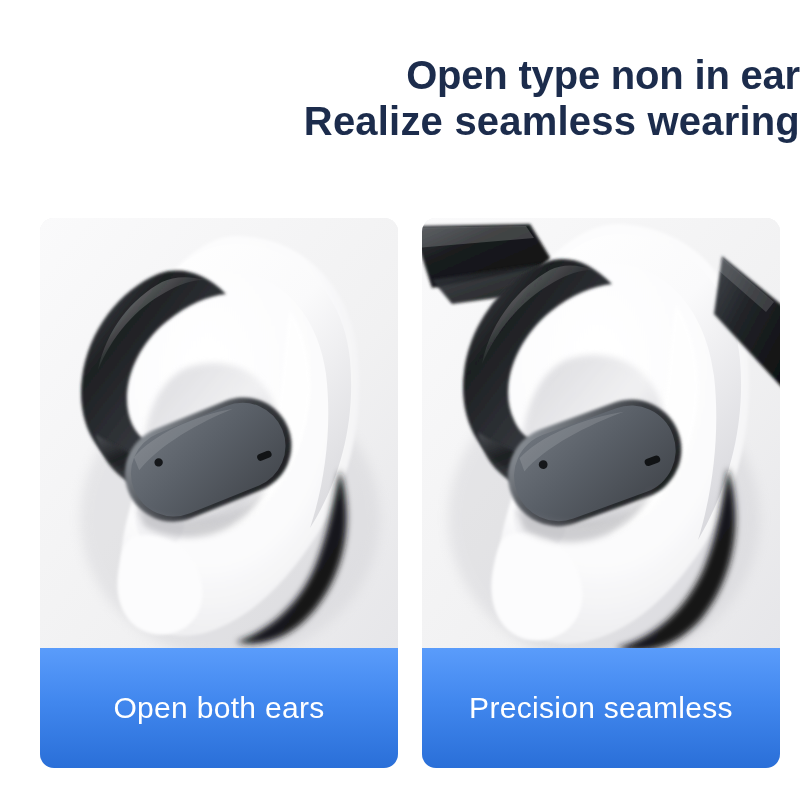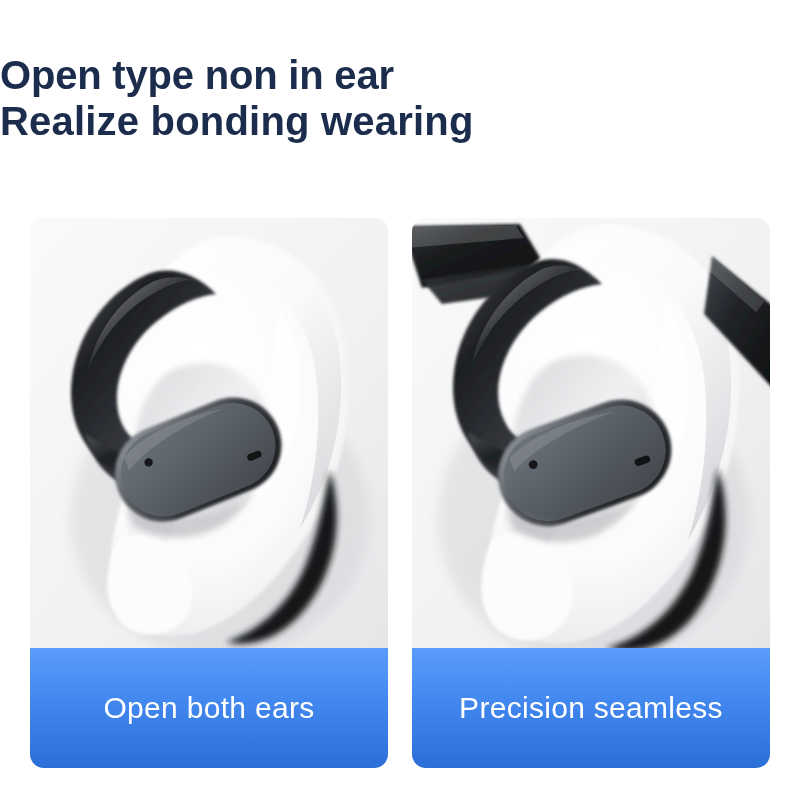--- a/index.html
+++ b/index.html
@@ -9,34 +9,34 @@
     font-family:"Liberation Sans", sans-serif;
     overflow:hidden;
     position:relative;
   }
 
   
   .headline {
     position:absolute;
     left:0; top:52px;
     width:800px;
-    text-align:left;
+    text-align:right;
     color:#1C2C4C;
     font-weight:bold;
     font-size:40px;
     line-height:46px;
     letter-spacing:-0.2px;
   }
   .headline .line { display:block; white-space:nowrap; }
   .headline .line2 { letter-spacing:0.2px; }
 
   
   .cards {
     position:absolute;
-    left:30px; top:218px;
+    left:40px; top:218px;
     width:740px; height:550px;
     display:flex;
     gap:24px;
   }
   .card {
     width:358px; height:550px;
     border-radius:14px;
     overflow:hidden;
     position:relative;
     background:#F2F2F3;
@@ -67,21 +67,21 @@
     font-size:30px;
     font-weight:300;
     letter-spacing:0.3px;
   }
 </style>
 </head>
 <body>
 
 <div class="headline">
   <span class="line line1">Open type non in ear</span>
-  <span class="line line2">Realize bonding wearing</span>
+  <span class="line line2">Realize seamless wearing</span>
 </div>
 
 <div class="cards">
 
   <div class="card">
     <div class="photo">
       <svg width="358" height="430" viewBox="0 0 358 430" xmlns="http://www.w3.org/2000/svg">
         <defs>
           <linearGradient id="L_bg" x1="0" y1="0" x2="1" y2="1">
             <stop offset="0" stop-color="#FAFAFB"></stop>

